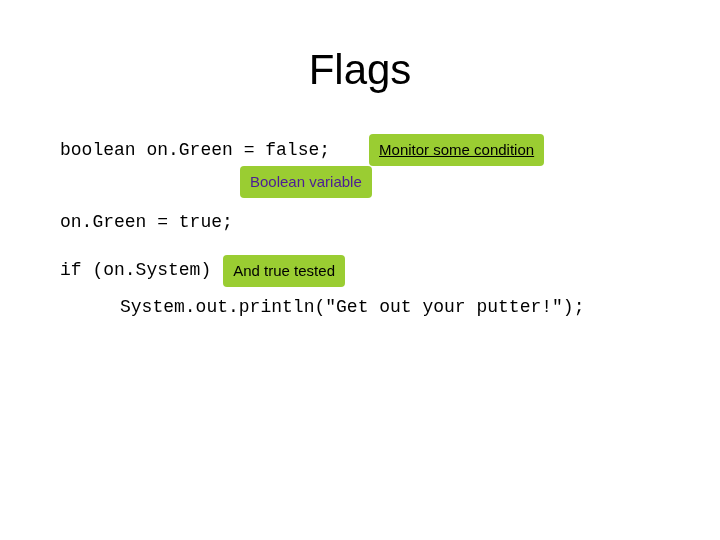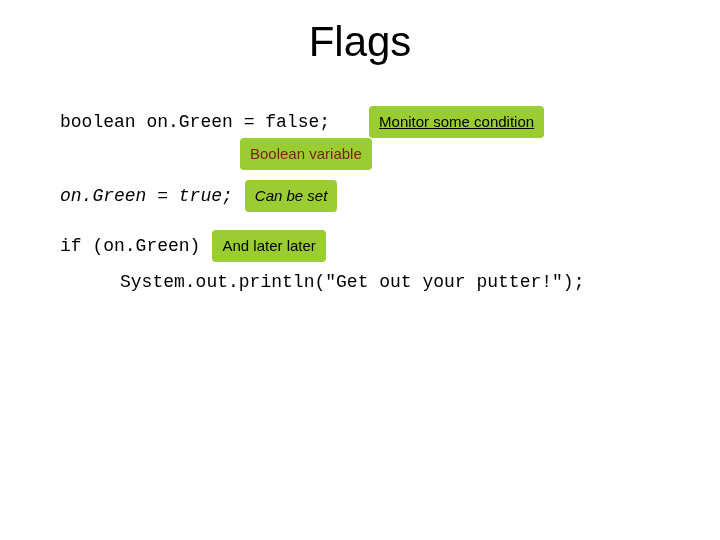--- a/index.html
+++ b/index.html
@@ -9,21 +9,21 @@
       height: 540px;
       background: #ffffff;
       font-family: Arial, Helvetica, sans-serif;
       overflow: hidden;
     }
 
     .page {
       width: 720px;
       height: 475px;
       position: relative;
-      padding: 18px 60px;
+      padding: 46px 60px;
     }
 
     .title {
       font-size: 42px;
       font-weight: normal;
       text-align: center;
       margin-bottom: 40px;
       color: #000;
     }
 
@@ -52,21 +52,21 @@
     }
 
     .badge-monitor {
       background-color: #9acd32;
       color: #000;
       text-decoration: underline;
     }
 
     .badge-boolean {
       background-color: #9acd32;
-      color: #7f1d1d;
+      color: #4c1d95;
       margin-left: 0;
     }
 
     .badge-canbe {
       background-color: #9acd32;
       color: #000;
     }
 
     .badge-andlater {
       background-color: #9acd32;
@@ -92,21 +92,20 @@
       margin-left: 60px;
     }
 
     .section-gap {
       margin-top: 18px;
     }
 
     .canbe-row {
       display: flex;
       align-items: center;
-      font-style: italic;
     }
 
     .andlater-row {
       display: flex;
       align-items: center;
     }
   </style>
 </head>
 <body>
 
@@ -121,26 +120,25 @@
       <span class="label-badge badge-monitor">Monitor some condition</span>
     </div>
 
     <div class="boolean-label-row">
       <span class="label-badge badge-boolean">Boolean variable</span>
     </div>
 
 
     <div class="line canbe-row">
       <span>    on.Green = true;</span>
-      <span class="label-badge badge-canbe">Can be set</span>
     </div>
 
     <div class="line section-gap andlater-row">
-      <span>if (on.Green)</span>
-      <span class="label-badge badge-andlater">And later later</span>
+      <span>if (on.System)</span>
+      <span class="label-badge badge-andlater">And true tested</span>
     </div>
 
     <div class="line indent2">
       <span>    System.out.println("Get out your putter!");</span>
     </div>
 
   </div>
 </div>
 
 </body></html>

